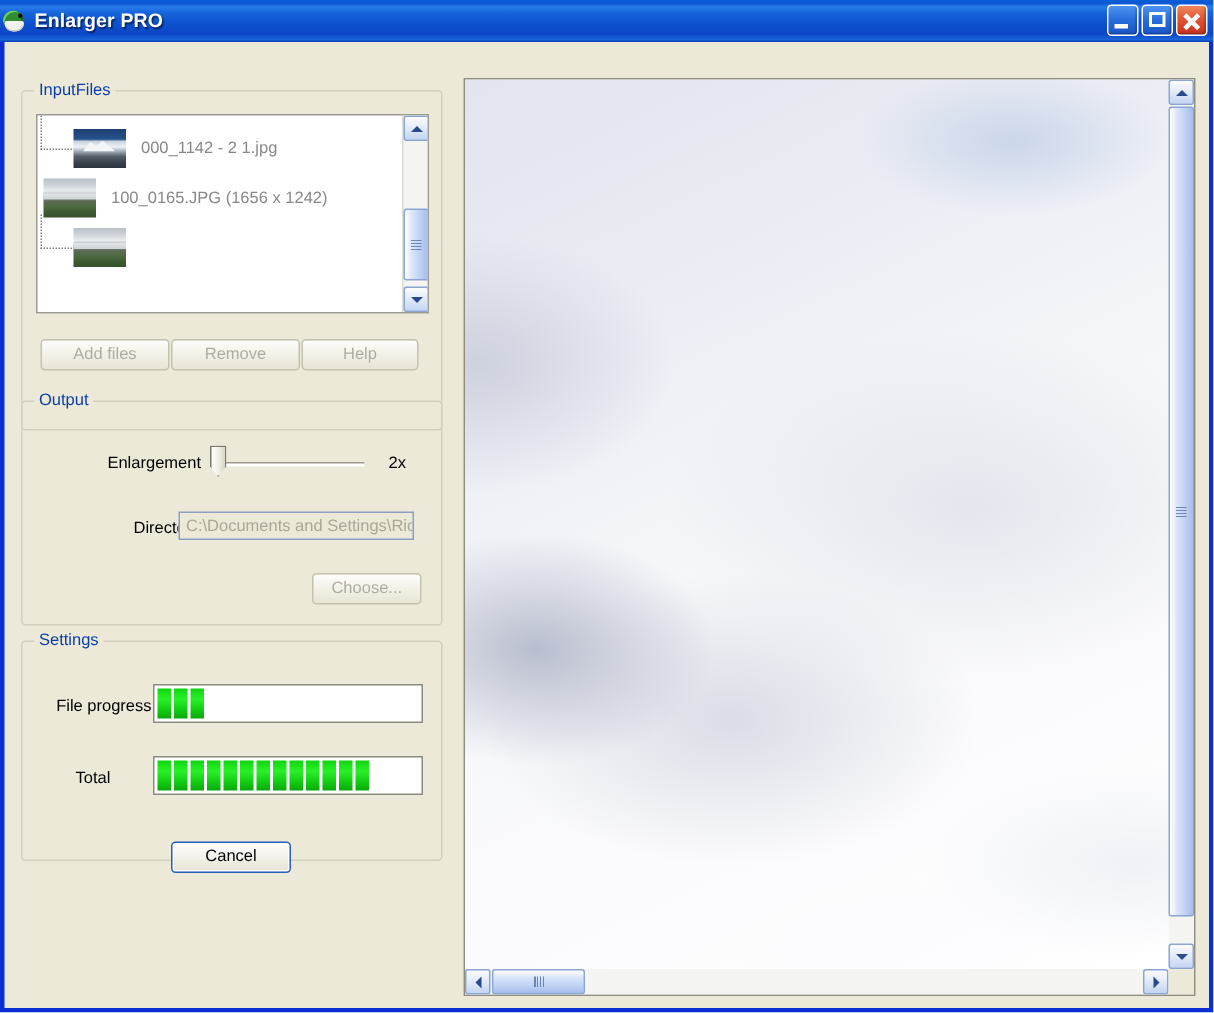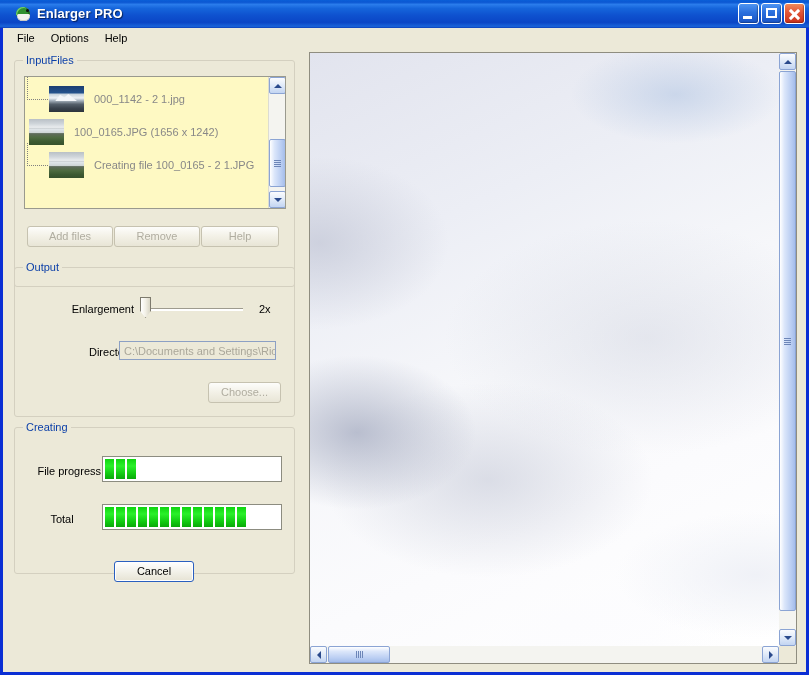--- a/index.html
+++ b/index.html
@@ -24,21 +24,21 @@
   .titlebar {
     position: absolute;
     left: 0; top: 0;
     width: 809px; height: 28px;
     background: linear-gradient(to bottom,
         #0a5fd8 0%, #0b57d2 8%, #2a7ceb 16%,
         #1565db 30%, #0e51cf 55%, #0b46c6 80%, #1a63d9 94%, #0c3fb8 100%);
     display: flex;
     align-items: center;
     box-sizing: border-box;
-    padding-left: 15px;
+    padding-left: 1px;
   }
   .title-icon {
     width: 17px; height: 17px;
     position: relative;
     flex: 0 0 auto;
     margin-right: 5px;
   }
   .title-icon .shell {
     position: absolute;
     left: 1px; top: 1px; width: 14px; height: 9px;
@@ -152,21 +152,21 @@
     font-size: 11px;
     color: #0b3fa8;
     line-height: 12px;
     white-space: nowrap;
   }
 
   
   .treeview {
     position: absolute;
     box-sizing: border-box;
-    background: #fef9c3;
+    background: #ffffff;
     border: 1px solid #9a9a8e;
     overflow: hidden;
   }
   .tree-inner {
     position: absolute;
     left: 0; top: 0; right: 17px; bottom: 0;
     overflow: hidden;
   }
   .tree-row {
     position: absolute;
@@ -429,25 +429,20 @@
       <div class="tbtn max"></div>
       <div class="tbtn close">
         <span class="x1"></span>
           <span class="x2"></span>
       </div>
     </div>
   </div>
 
   <div class="client">
 
-    <div class="menubar">
-      <div class="menu-item">File</div>
-      <div class="menu-item">Options</div>
-      <div class="menu-item">Help</div>
-    </div>
 
     <div class="groupbox" style="left:11px; top:32px; width:281px; height:227px;">
       <div class="group-title">InputFiles</div>
     </div>
 
     <div class="treeview" style="left:21px; top:48px; width:262px; height:133px;">
       <div class="tree-inner">
 
         <div class="tree-row child" style="top:6px;">
           <div class="tree-elbow"></div>
@@ -456,21 +451,20 @@
         </div>
 
         <div class="tree-row root" style="top:39px;">
           <div class="thumb t2"></div>
           <div class="tree-label">100_0165.JPG (1656 x 1242)</div>
         </div>
 
         <div class="tree-row child" style="top:72px;">
           <div class="tree-elbow"></div>
           <div class="thumb t3"></div>
-          <div class="tree-label">Creating file 100_0165 - 2 1.JPG</div>
         </div>
 
       </div>
 
       <div class="vscroll">
         <div class="sb-btn up">
             <span class="arrow up"></span>
           </div>
         <div class="sb-thumb" style="top:62px; height:48px;">
             <span class="grip"></span>
@@ -493,21 +487,21 @@
     <div class="slider-track" style="left:139px; top:280px; width:101px;"></div>
     <div class="slider-thumb" style="left:137px; top:269px;"></div>
     <div class="lbl" style="left:256px; top:274px;">2x</div>
 
     <div class="lbl" style="left:40px; top:317px; width:90px; text-align:right;">Directory</div>
     <div class="textfield" style="left:116px; top:313px; width:157px; height:19px;">C:\Documents and Settings\Ric</div>
 
     <div class="btn" style="left:205px; top:354px; width:73px; height:21px;">Choose...</div>
 
     <div class="groupbox" style="left:11px; top:399px; width:281px; height:147px;">
-      <div class="group-title">Creating</div>
+      <div class="group-title">Settings</div>
     </div>
 
     <div class="lbl" style="left:20px; top:436px; width:78px; text-align:right;">File progress</div>
     <div class="pbar" style="left:99px; top:428px; width:180px; height:26px;">
       <div class="pbar-fill" id="file-progress-fill">
           <div class="pblock"></div>
           <div class="pblock"></div>
           <div class="pblock"></div>
         </div>
     </div>

